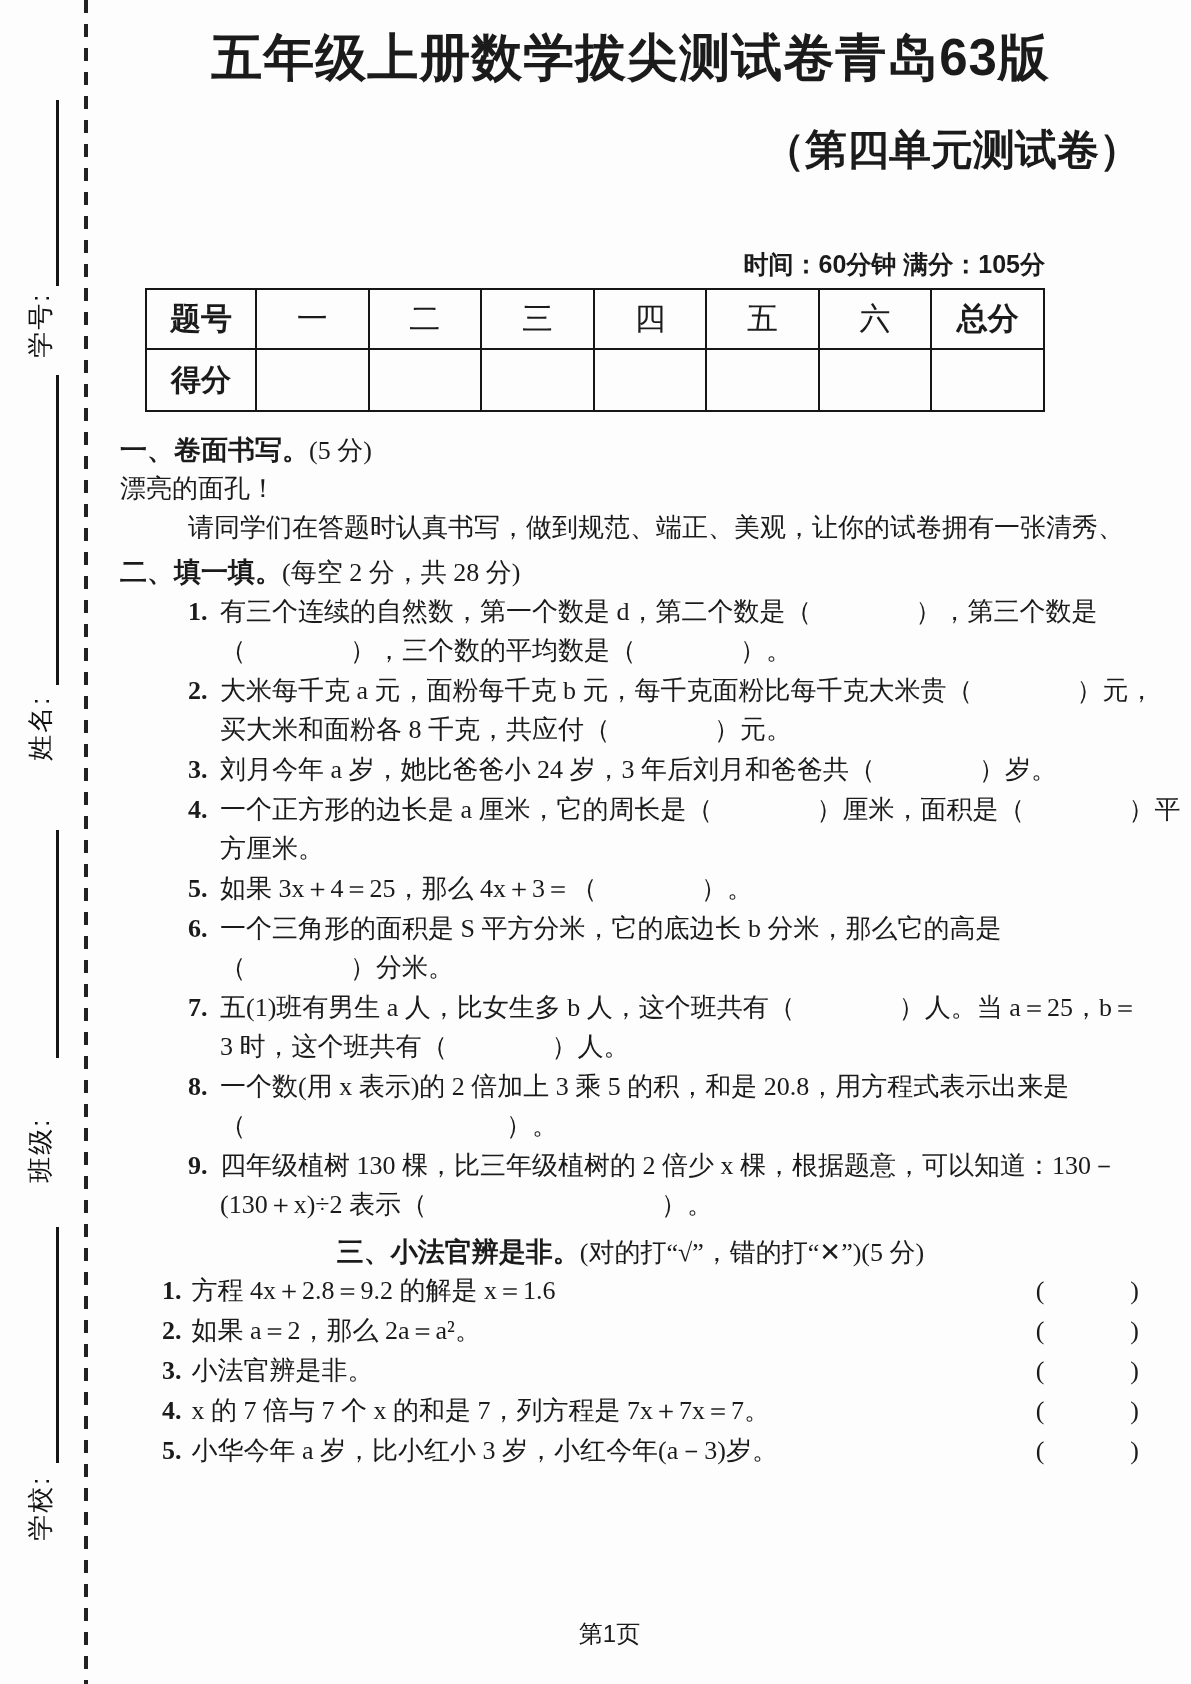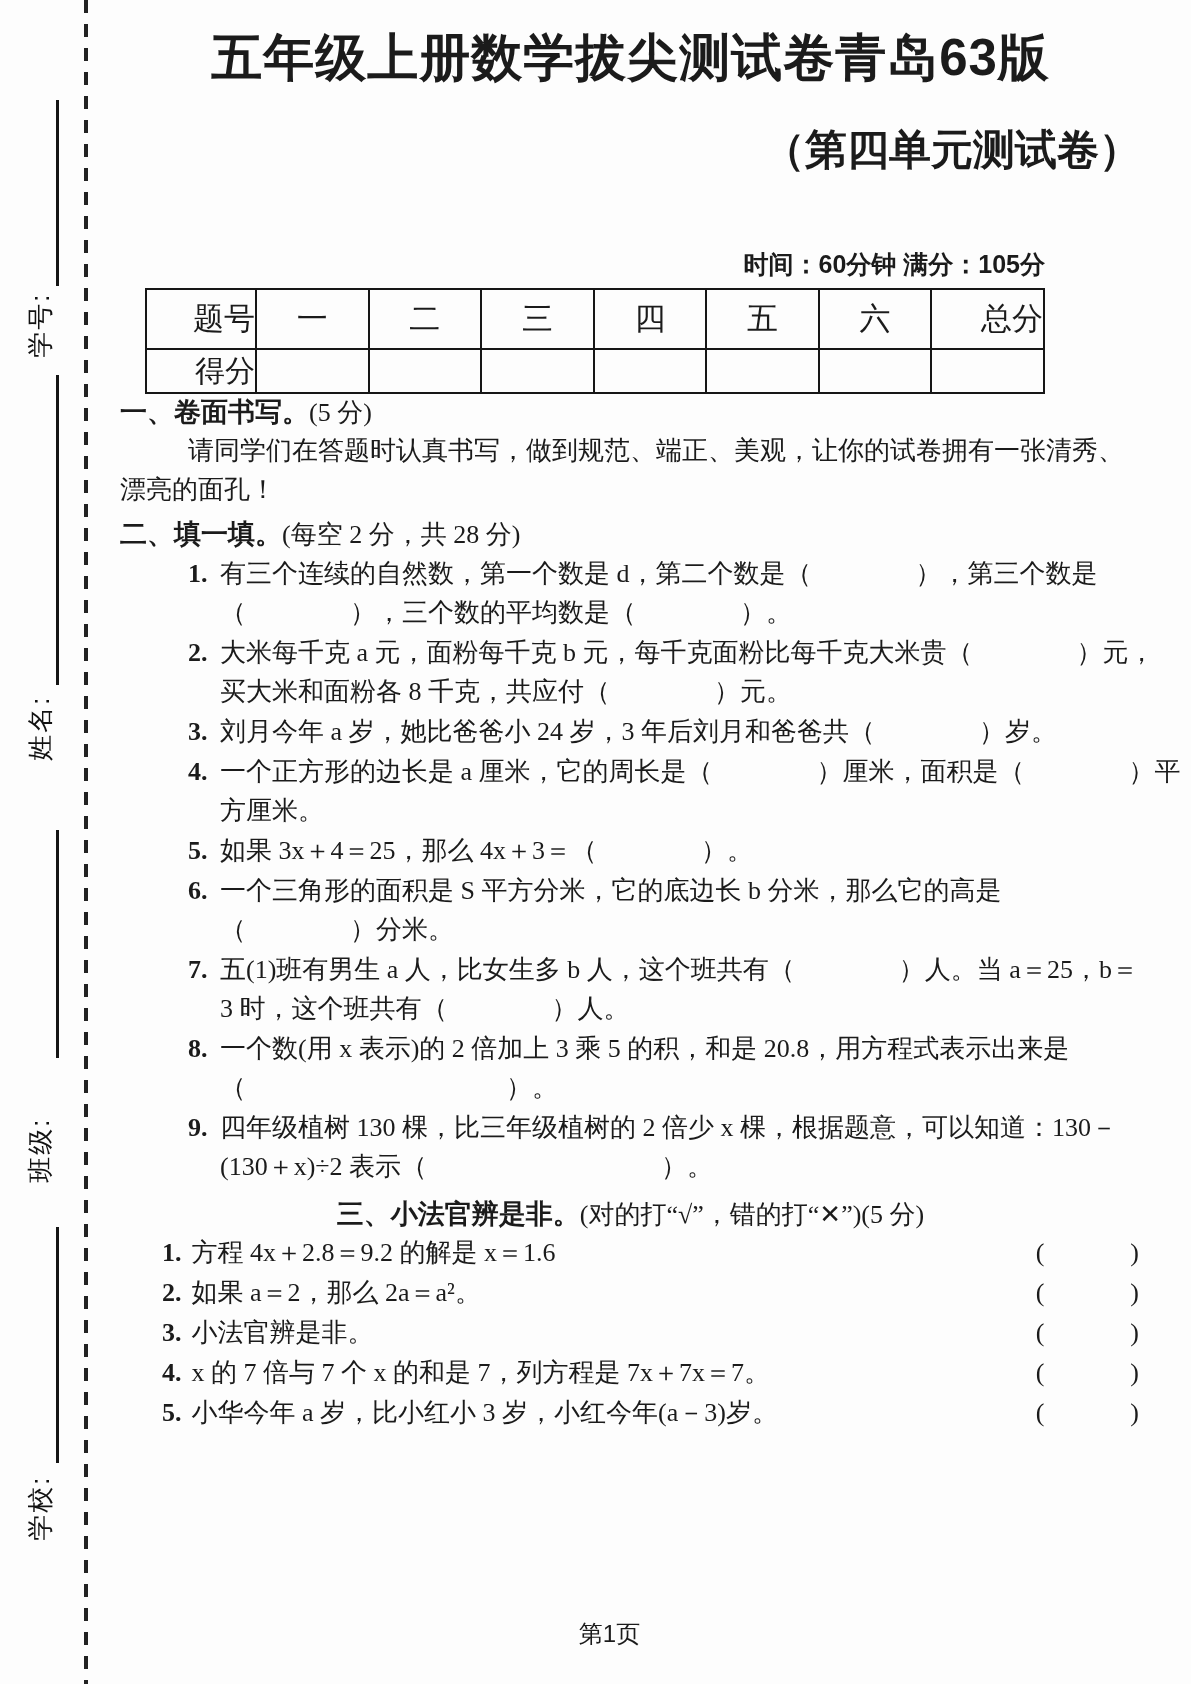--- a/index.html
+++ b/index.html
@@ -51,32 +51,32 @@
     font-weight:bold; font-size:42px; line-height:52px; margin-top:36px;
   }
   .table-wrap { width:900px; margin-left:25px; }
   .meta {
     text-align:right; font-family:"Liberation Sans", sans-serif;
     font-weight:bold; font-size:25px; margin-top:72px; margin-bottom:7px;
   }
   table.score { border-collapse:collapse; width:900px; table-layout:fixed; }
   table.score td {
     border:2px solid #161616; text-align:center; vertical-align:middle;
-    font-size:30px; height:44px;
+    font-size:30px; height:62px;
   }
   table.score tr:first-child td { height:60px; font-size:31px; }
   table.score td.lab {
-    font-family:"Liberation Sans", sans-serif; font-weight:normal; font-size:30px;text-align:right;
+    font-family:"Liberation Sans", sans-serif; font-weight:bold; font-size:30px;
   }
   .sec-h {
     font-family:"Liberation Sans", sans-serif; font-weight:bold;
     font-size:27px; line-height:36px; white-space:nowrap;
   }
   .sec-h .suffix { font-family:"Liberation Serif", serif; font-weight:normal; font-size:26px; }
-  .sec1 { }
+  .sec1 { margin-top:20px; }
   .para-line { font-size:26px; line-height:39px; white-space:nowrap; }
   .para-line.indent { text-indent:68px; }
   .sec2 { margin-top:7px; }
   .sec3 { margin-top:10px;text-align:center; }
   .q { margin-top:1px; }
   .q-line { font-size:26px; line-height:39px; margin-left:100px; white-space:nowrap; }
   .q-line.first { text-indent:-32px; }
   .q-num { display:inline-block; width:32px; font-weight:bold; text-indent:0; }
   .judge-row {
     display:flex; justify-content:space-between; align-items:baseline;
@@ -135,22 +135,22 @@
               <td></td>
             </tr>
           </tbody>
       </table>
     </div>
 
     <div class="sec1">
       <div class="sec-h">
         <span>一、卷面书写。</span><span class="suffix">(5 分)</span>
       </div>
+      <div class="para-line">漂亮的面孔！</div>
       <div class="para-line indent">请同学们在答题时认真书写，做到规范、端正、美观，让你的试卷拥有一张清秀、</div>
-      <div class="para-line">漂亮的面孔！</div>
     </div>
 
     <div class="sec2">
       <div class="sec-h">
         <span>二、填一填。</span><span class="suffix">(每空 2 分，共 28 分)</span>
       </div>
       <div>
           <div class="q">
             <div class="q-line first"><span class="q-num">1.</span><span>有三个连续的自然数，第一个数是 d，第二个数是（　　　　），第三个数是</span></div>
             <div class="q-line">（　　　　），三个数的平均数是（　　　　）。</div>

